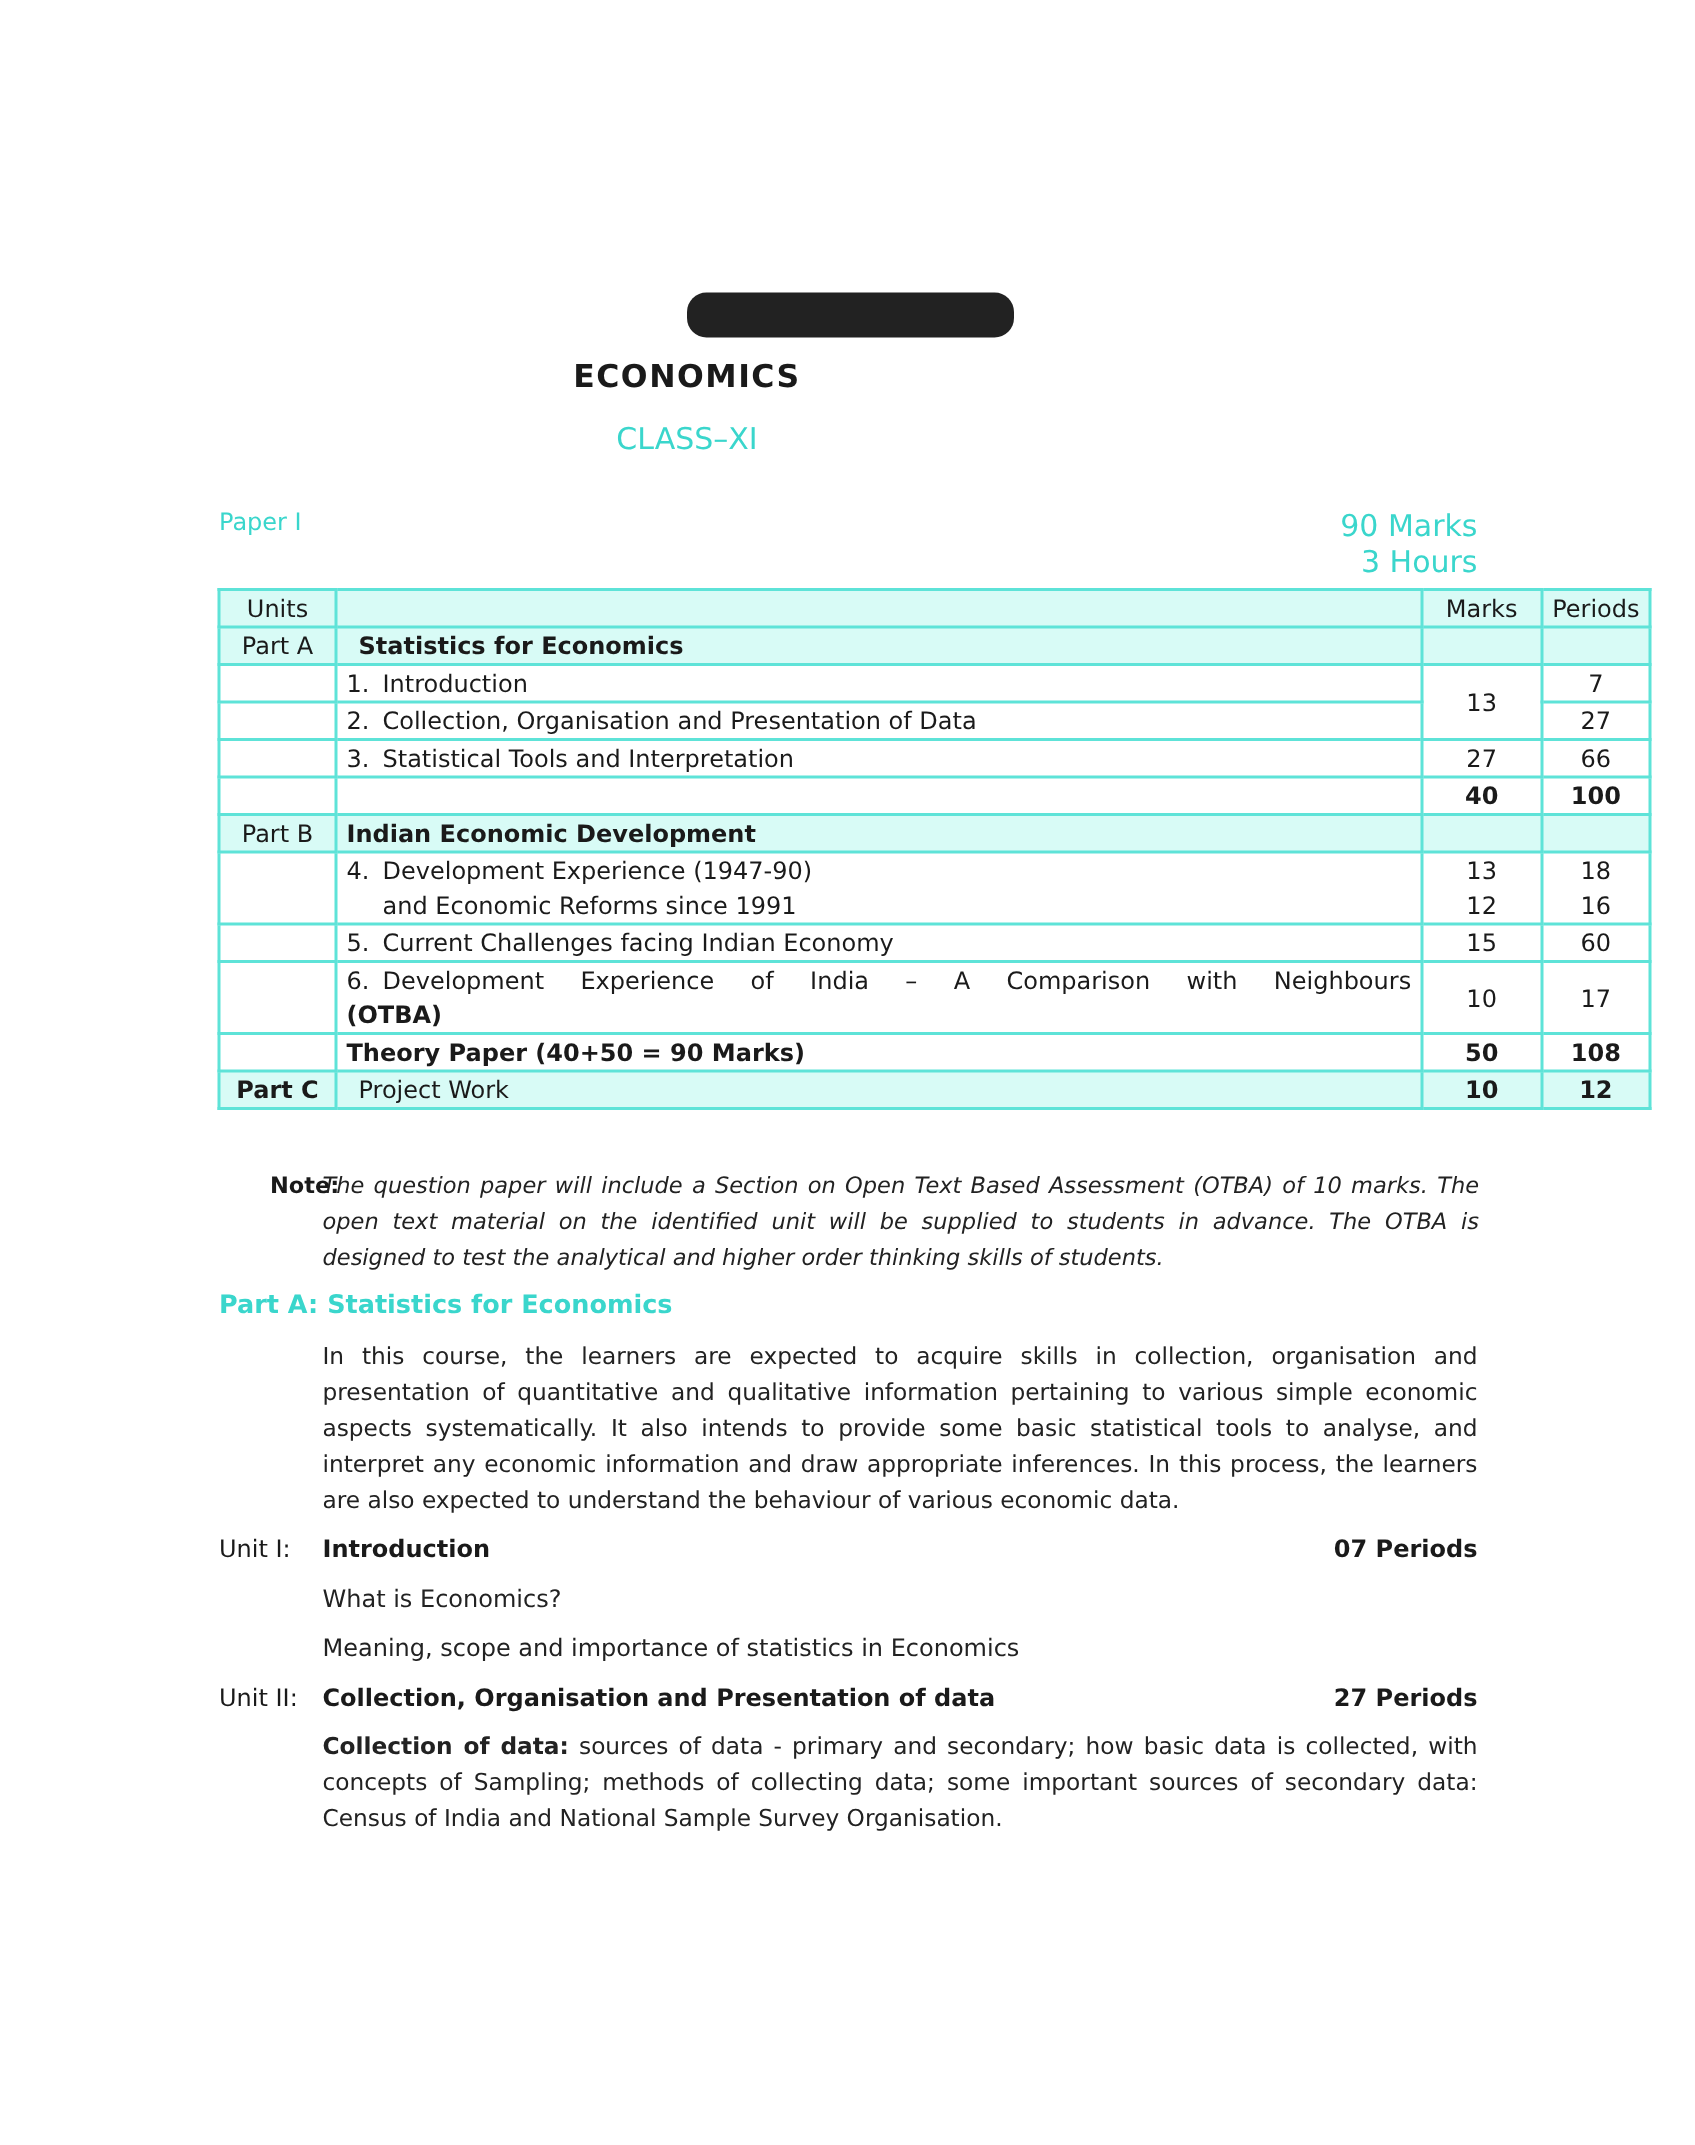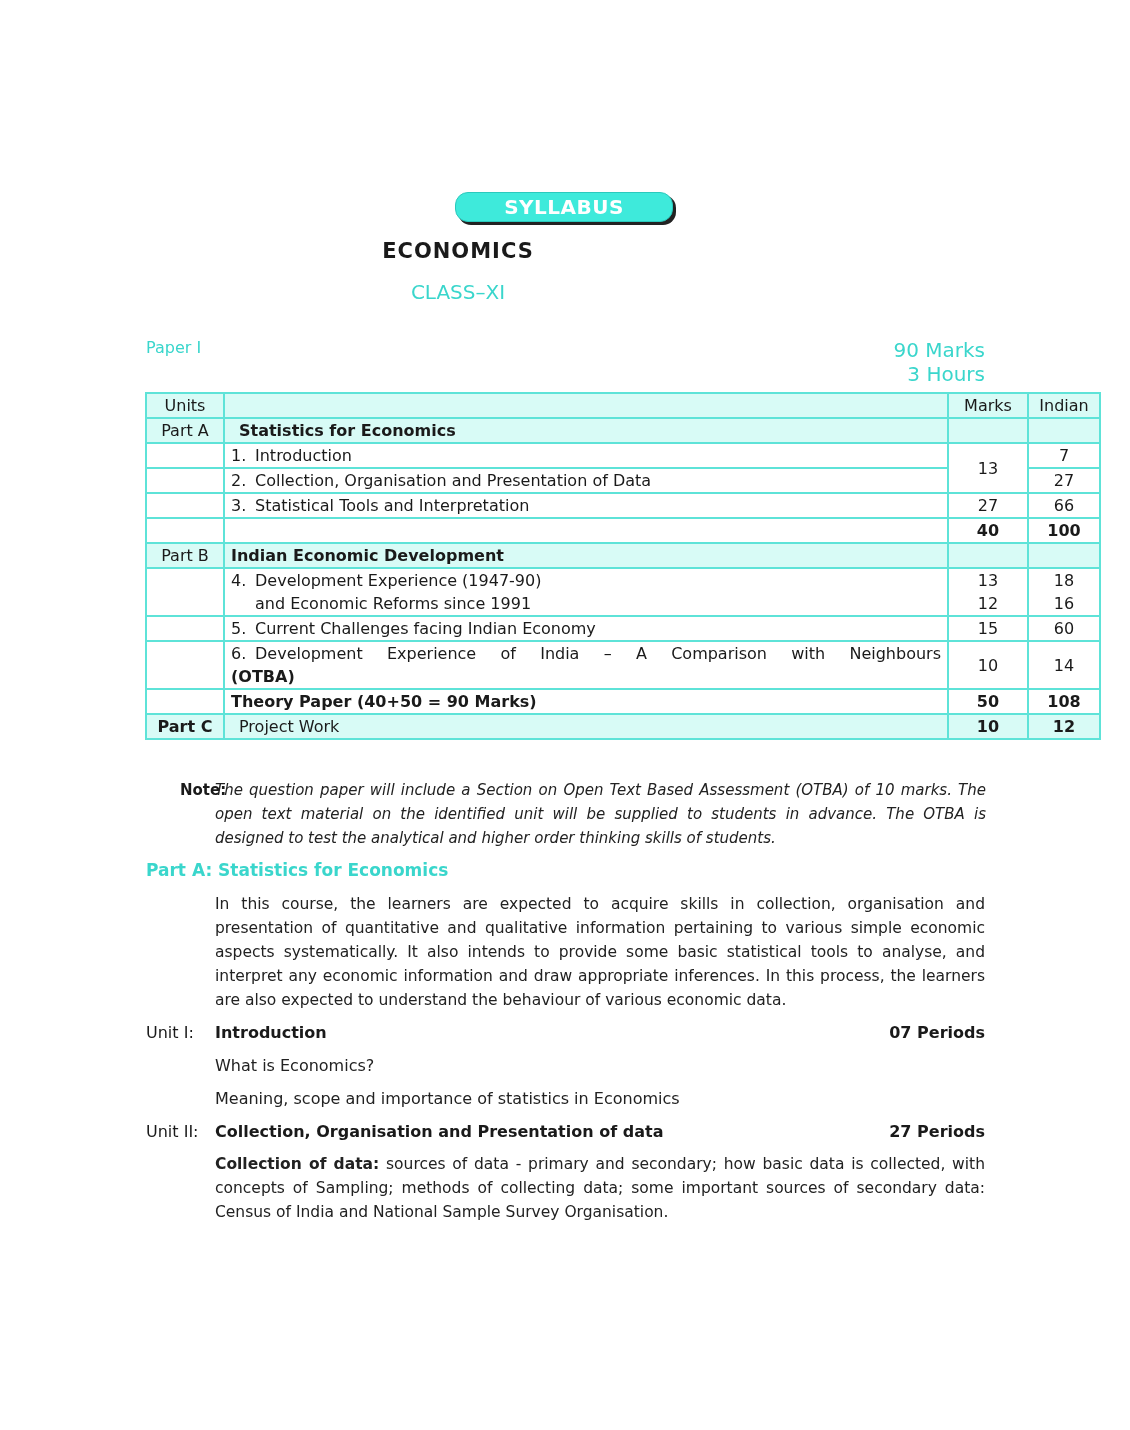--- a/index.html
+++ b/index.html
@@ -47,38 +47,37 @@
   .unit-periods { position: absolute; right: 0; top: 0; font-weight: bold; }
   .unit-line { position: absolute; left: 215px; font-size: 16px; color: #222; }
   .para2 { position: absolute; left: 215px; top: 1152px; width: 770px; font-size: 15.5px; line-height: 24px;
            text-align: justify; color: #222; }
 </style>
 </head>
 <body>
 
 <div class="badge-wrap">
   <div class="badge-shadow"></div>
-  <div class="badge">SYLLABUS</div>
 </div>
 <div class="title">ECONOMICS</div>
 <div class="subtitle">CLASS–XI</div>
 
 <div class="paper">Paper I</div>
 <div class="marks-hours">
   <div>90 Marks</div>
   <div>3 Hours</div>
 </div>
 
 <table class="syl">
   <tbody>
       <tr class="hl">
     <td class="c-unit">Units</td>
     <td></td>
     <td class="c-marks">Marks</td>
-    <td class="c-per">Indian</td>
+    <td class="c-per">Periods</td>
   </tr>
   <tr class="hl">
     <td class="c-unit">Part A</td>
     <td class="bold" style="padding-left:14px">Statistics for Economics</td>
     <td></td>
     <td></td>
   </tr>
   <tr>
     <td></td>
     <td><span class="num">1.</span><span>Introduction</span></td>
@@ -132,21 +131,21 @@
   <tr>
     <td></td>
     <td>
       <div style="display:flex">
             <span class="num">6.</span>
             <span class="just" style="flex:1">Development Experience of India – A Comparison with Neighbours</span>
           </div>
       <div class="bold">(OTBA)</div>
     </td>
     <td class="c-marks">10</td>
-    <td class="c-per">14</td>
+    <td class="c-per">17</td>
   </tr>
   <tr>
     <td></td>
     <td class="bold">Theory Paper (40+50 = 90 Marks)</td>
     <td class="c-marks bold">50</td>
     <td class="c-per bold">108</td>
   </tr>
   <tr class="hl">
     <td class="c-unit bold">Part C</td>
     <td style="padding-left:14px">Project Work</td>

